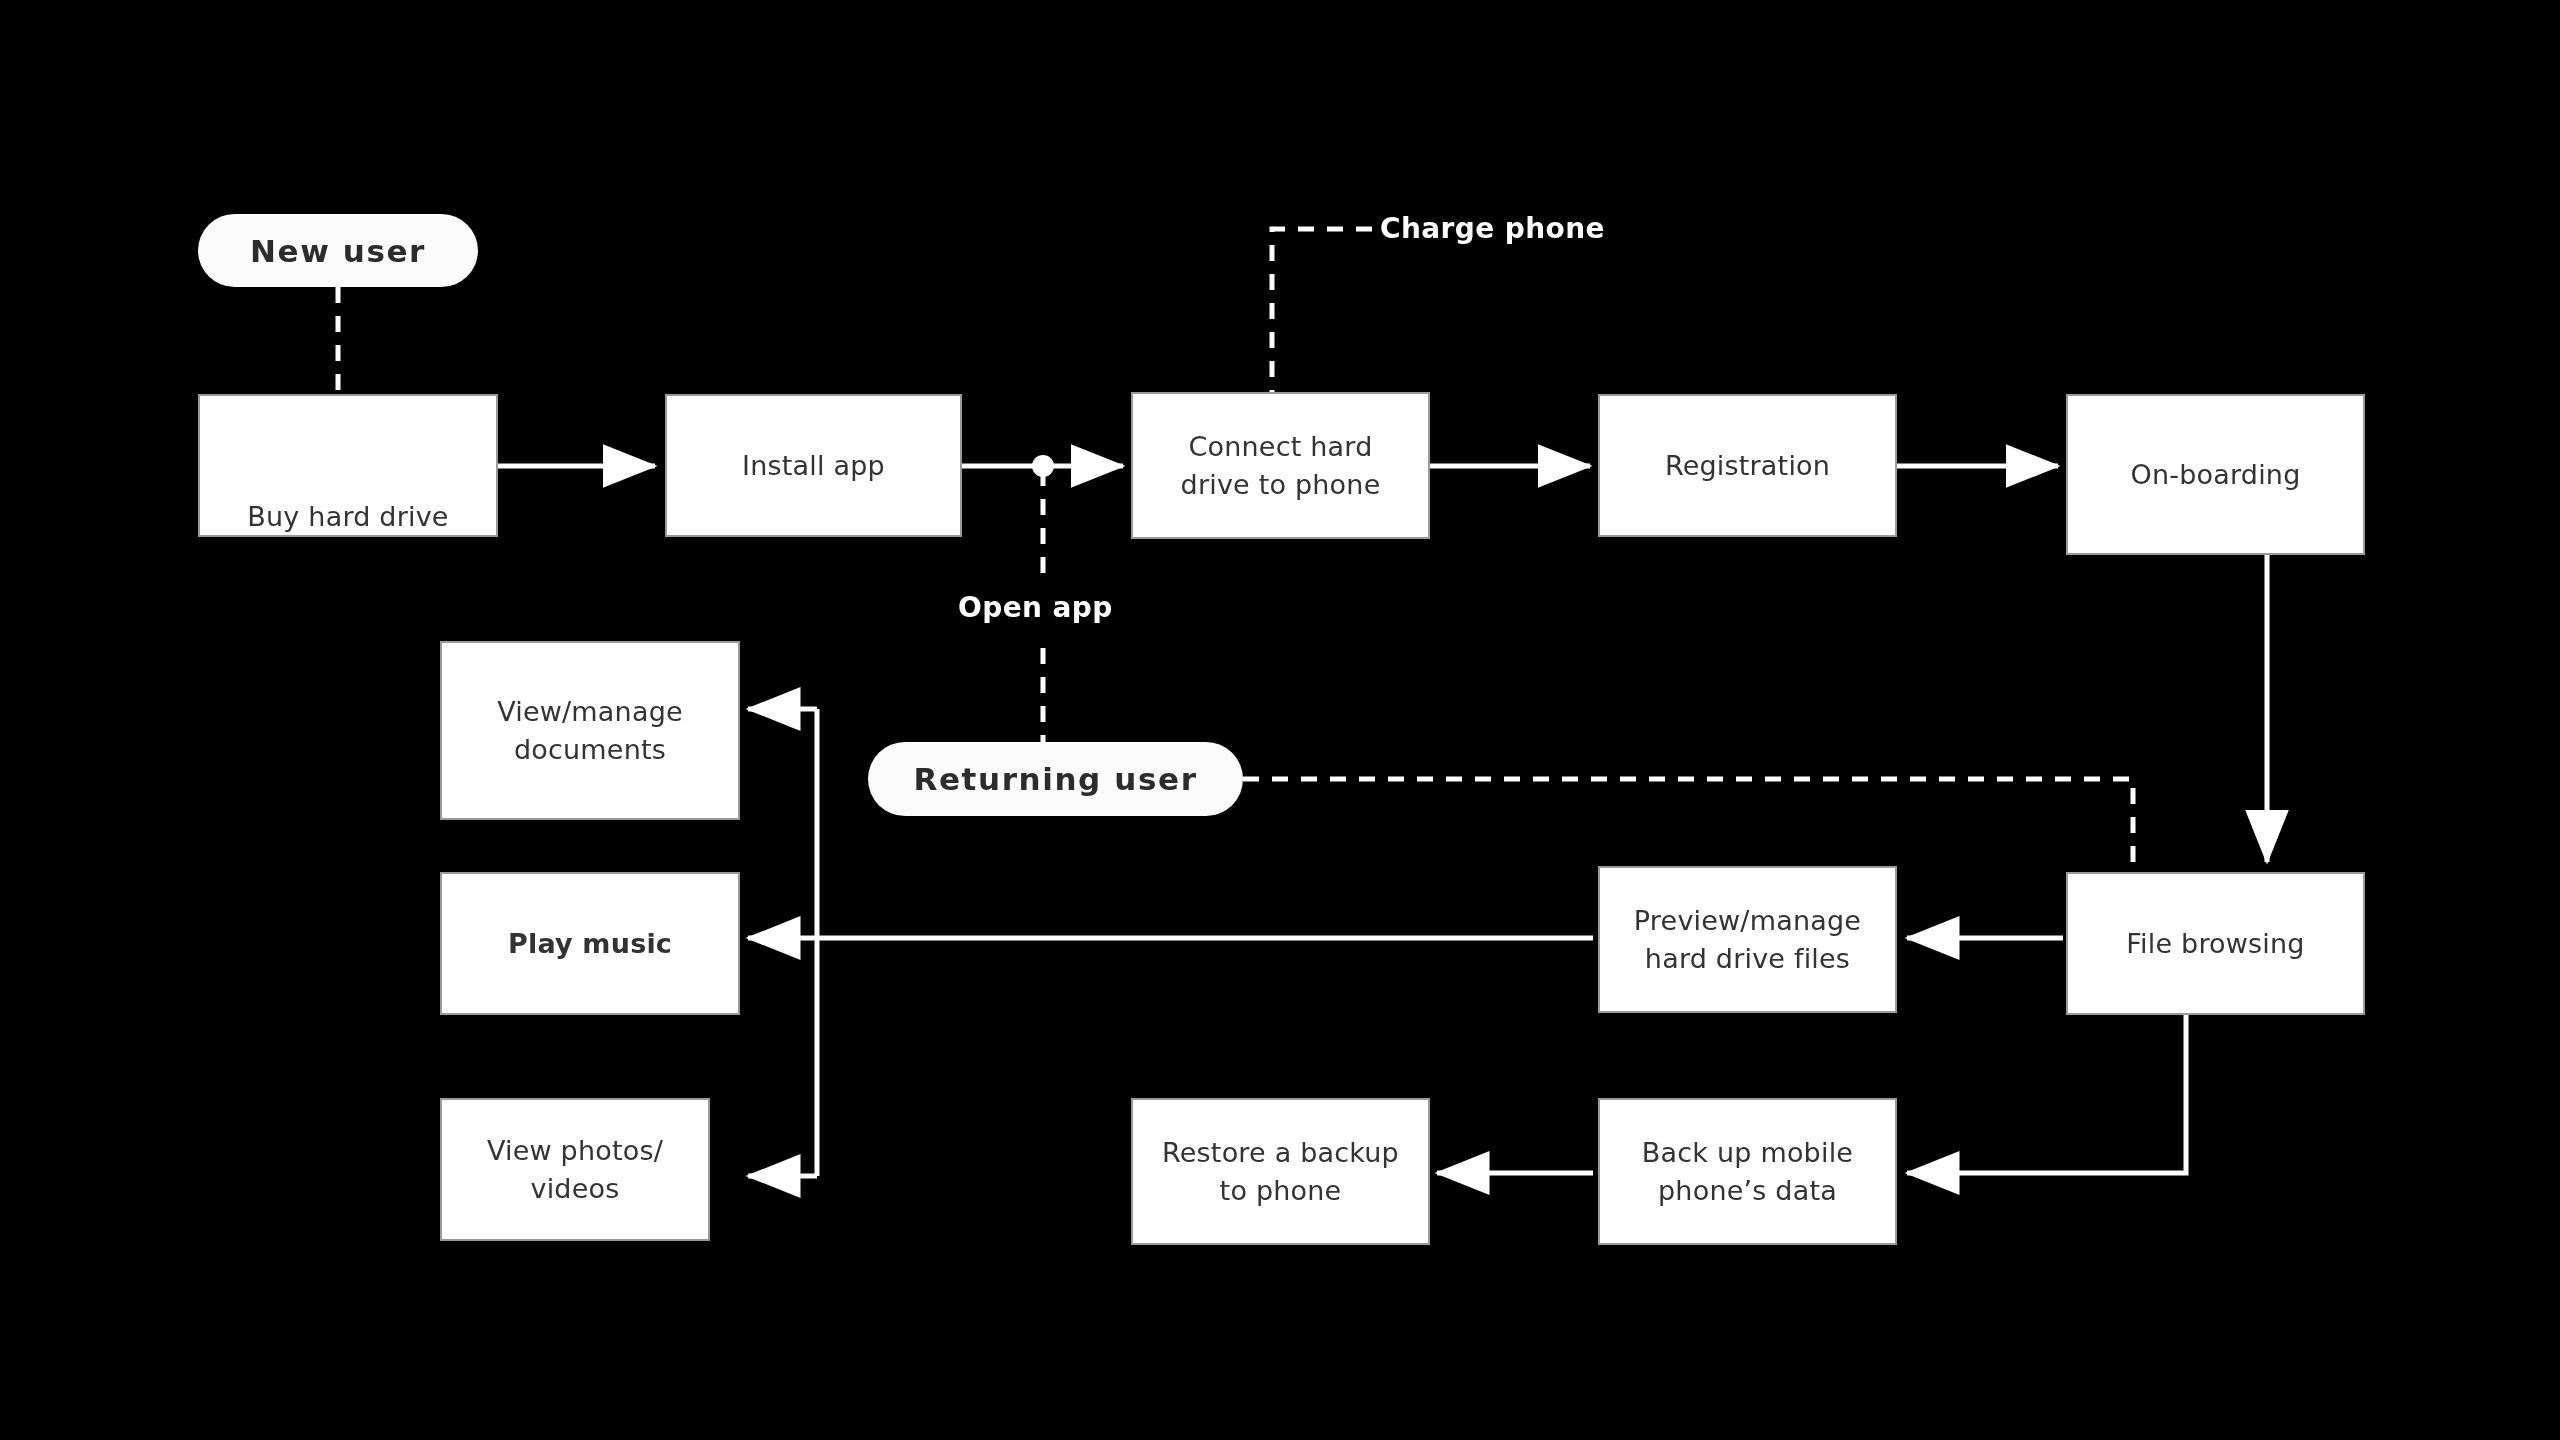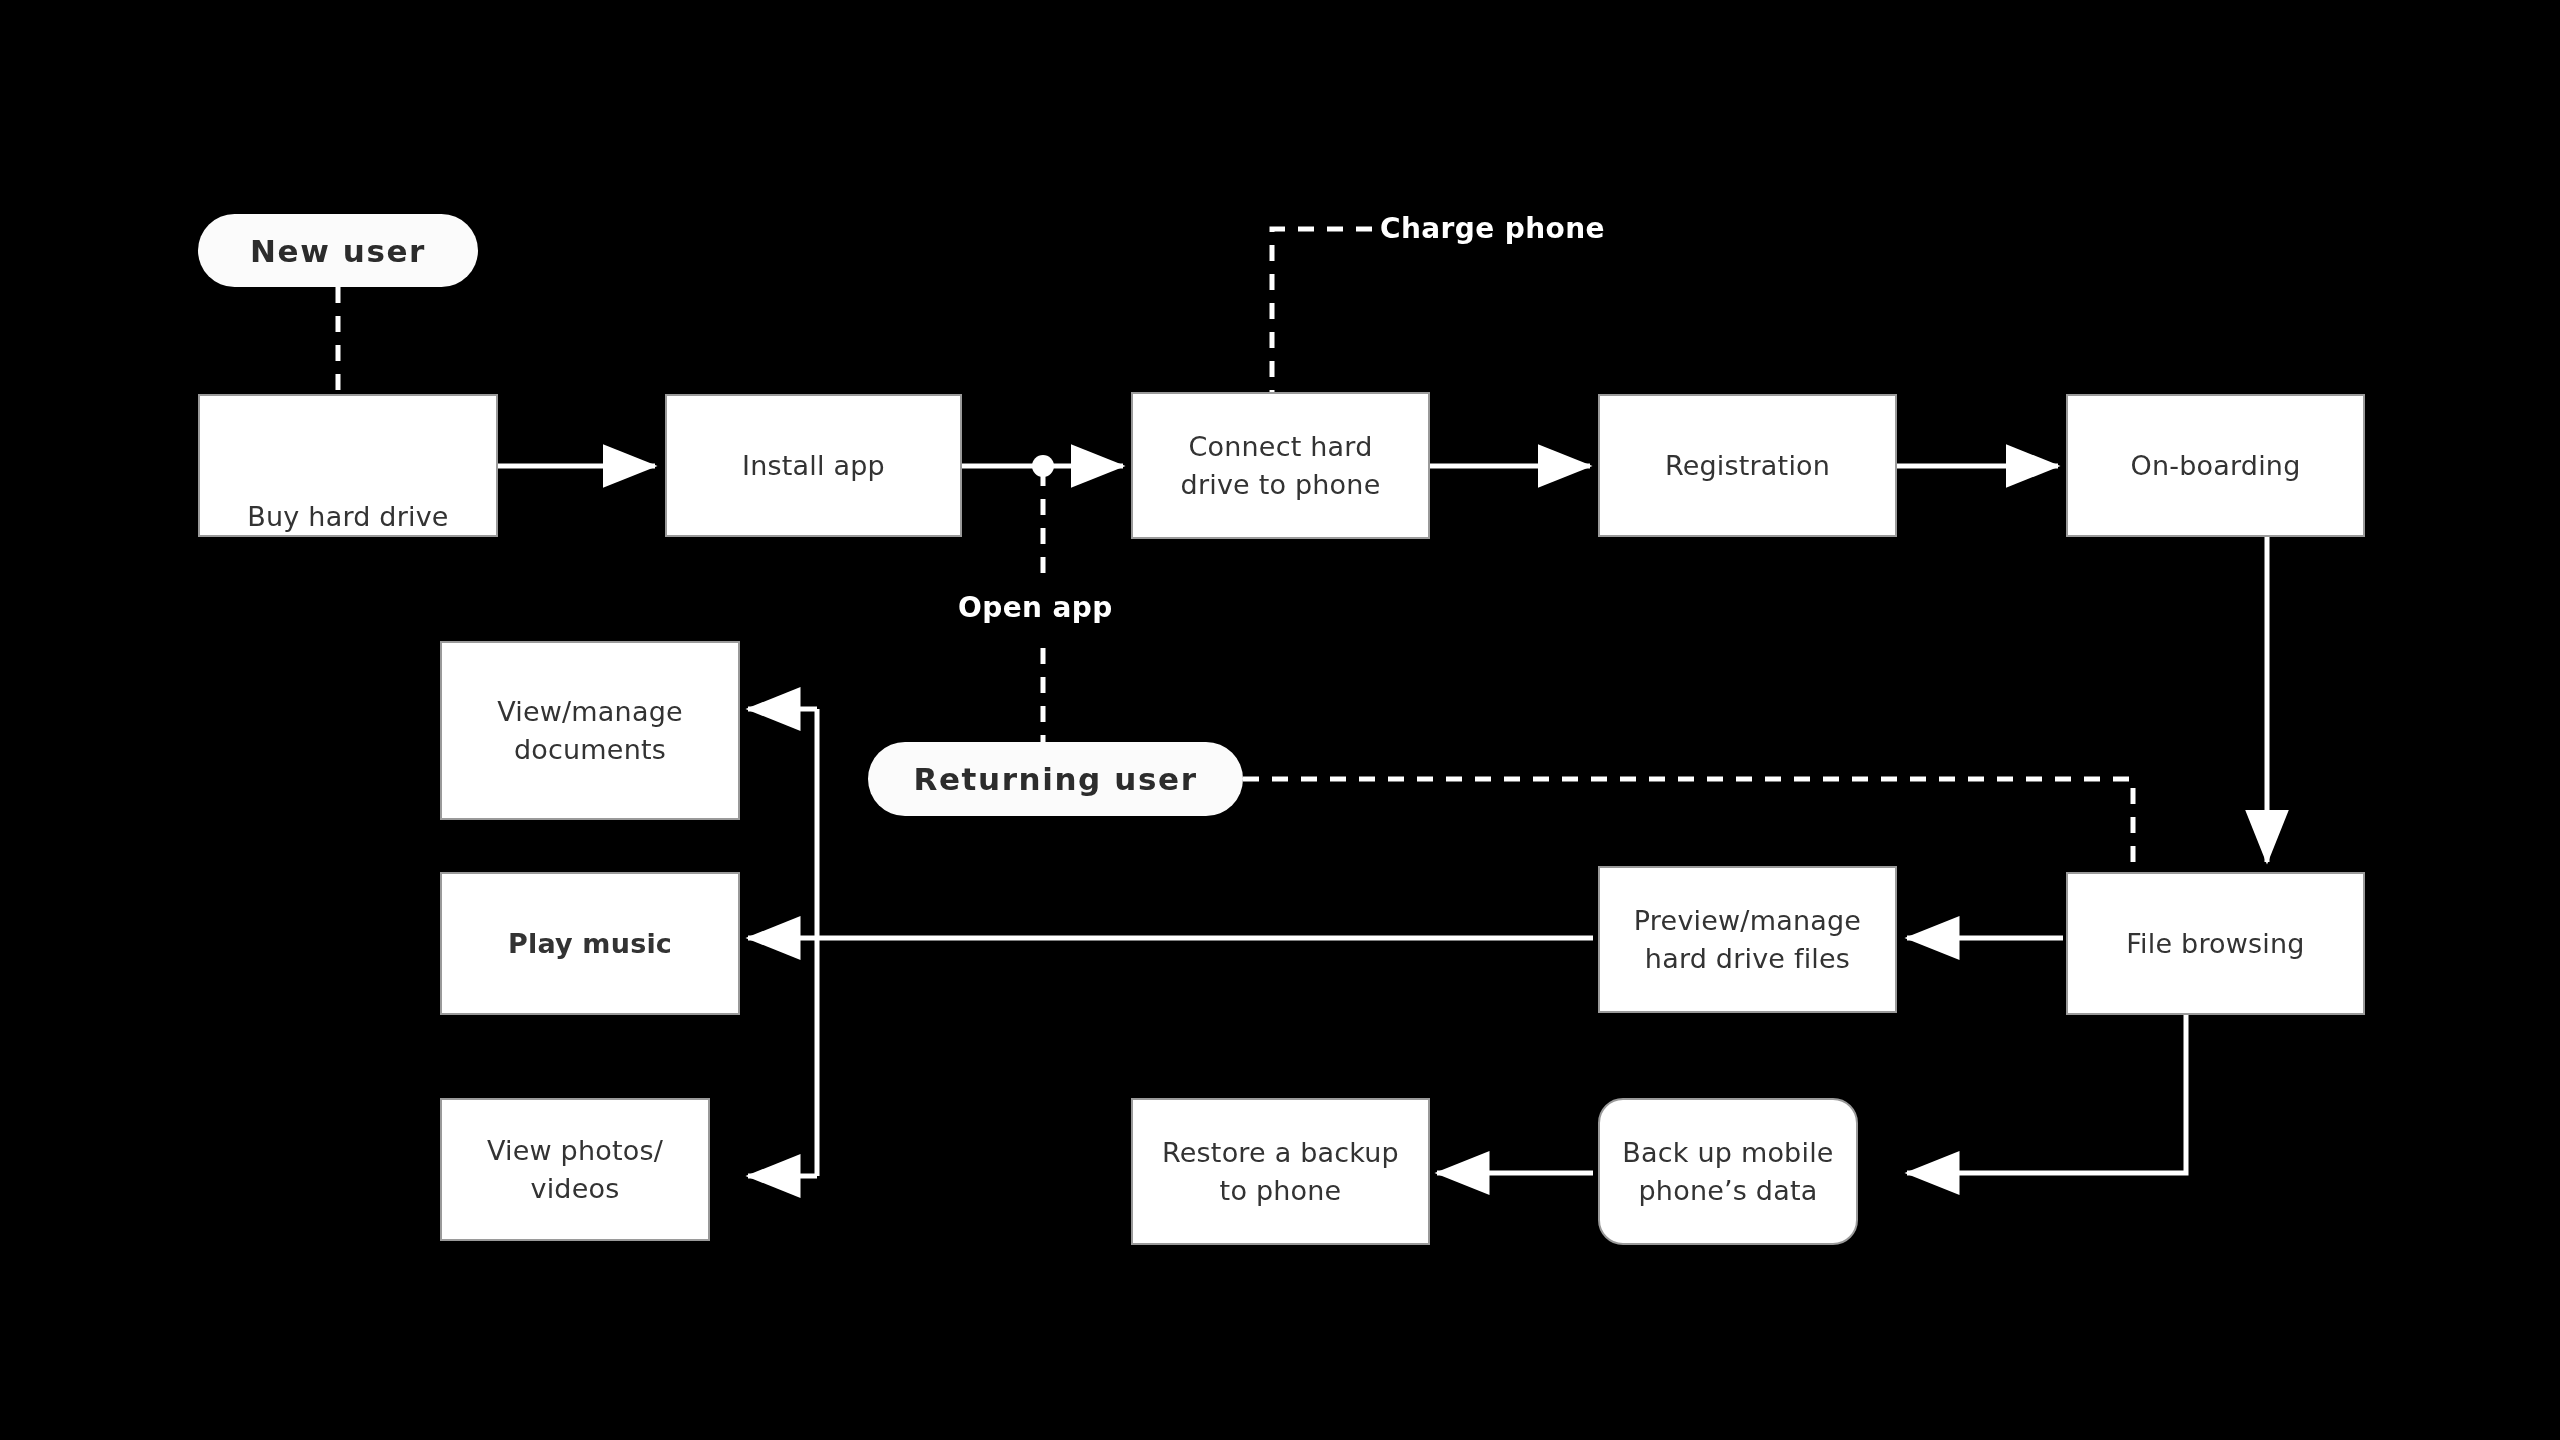--- a/index.html
+++ b/index.html
@@ -128,21 +128,21 @@
     <div>
       <div>Connect hard</div>
       <div>drive to phone</div>
     </div>
   </div>
 
   <div class="node-box" style="left:1598px; top:394px; width:299px; height:143px;">
     <span>Registration</span>
   </div>
 
-  <div class="node-box" style="left:2066px; top:394px; width:299px; height:143px;">
+  <div class="node-box" style="left:2066px; top:394px; width:299px; height:161px;">
     <span>On-boarding</span>
   </div>
 
   <div class="node-box" style="left:440px; top:641px; width:300px; height:179px;">
     <div>
       <div>View/manage</div>
       <div>documents</div>
     </div>
   </div>
 
@@ -168,21 +168,21 @@
     <span>File browsing</span>
   </div>
 
   <div class="node-box" style="left:1131px; top:1098px; width:299px; height:147px;">
     <div>
       <div>Restore a backup</div>
       <div>to phone</div>
     </div>
   </div>
 
-  <div class="node-box" style="left:1598px; top:1098px; width:260px; height:147px;border-radius:25px;">
+  <div class="node-box" style="left:1598px; top:1098px; width:299px; height:147px;">
     <div>
       <div>Back up mobile</div>
       <div>phone’s data</div>
     </div>
   </div>
 
   <div class="pill" style="left:198px; top:214px; width:280px; height:73px;">
     <span>New user</span>
   </div>
 

